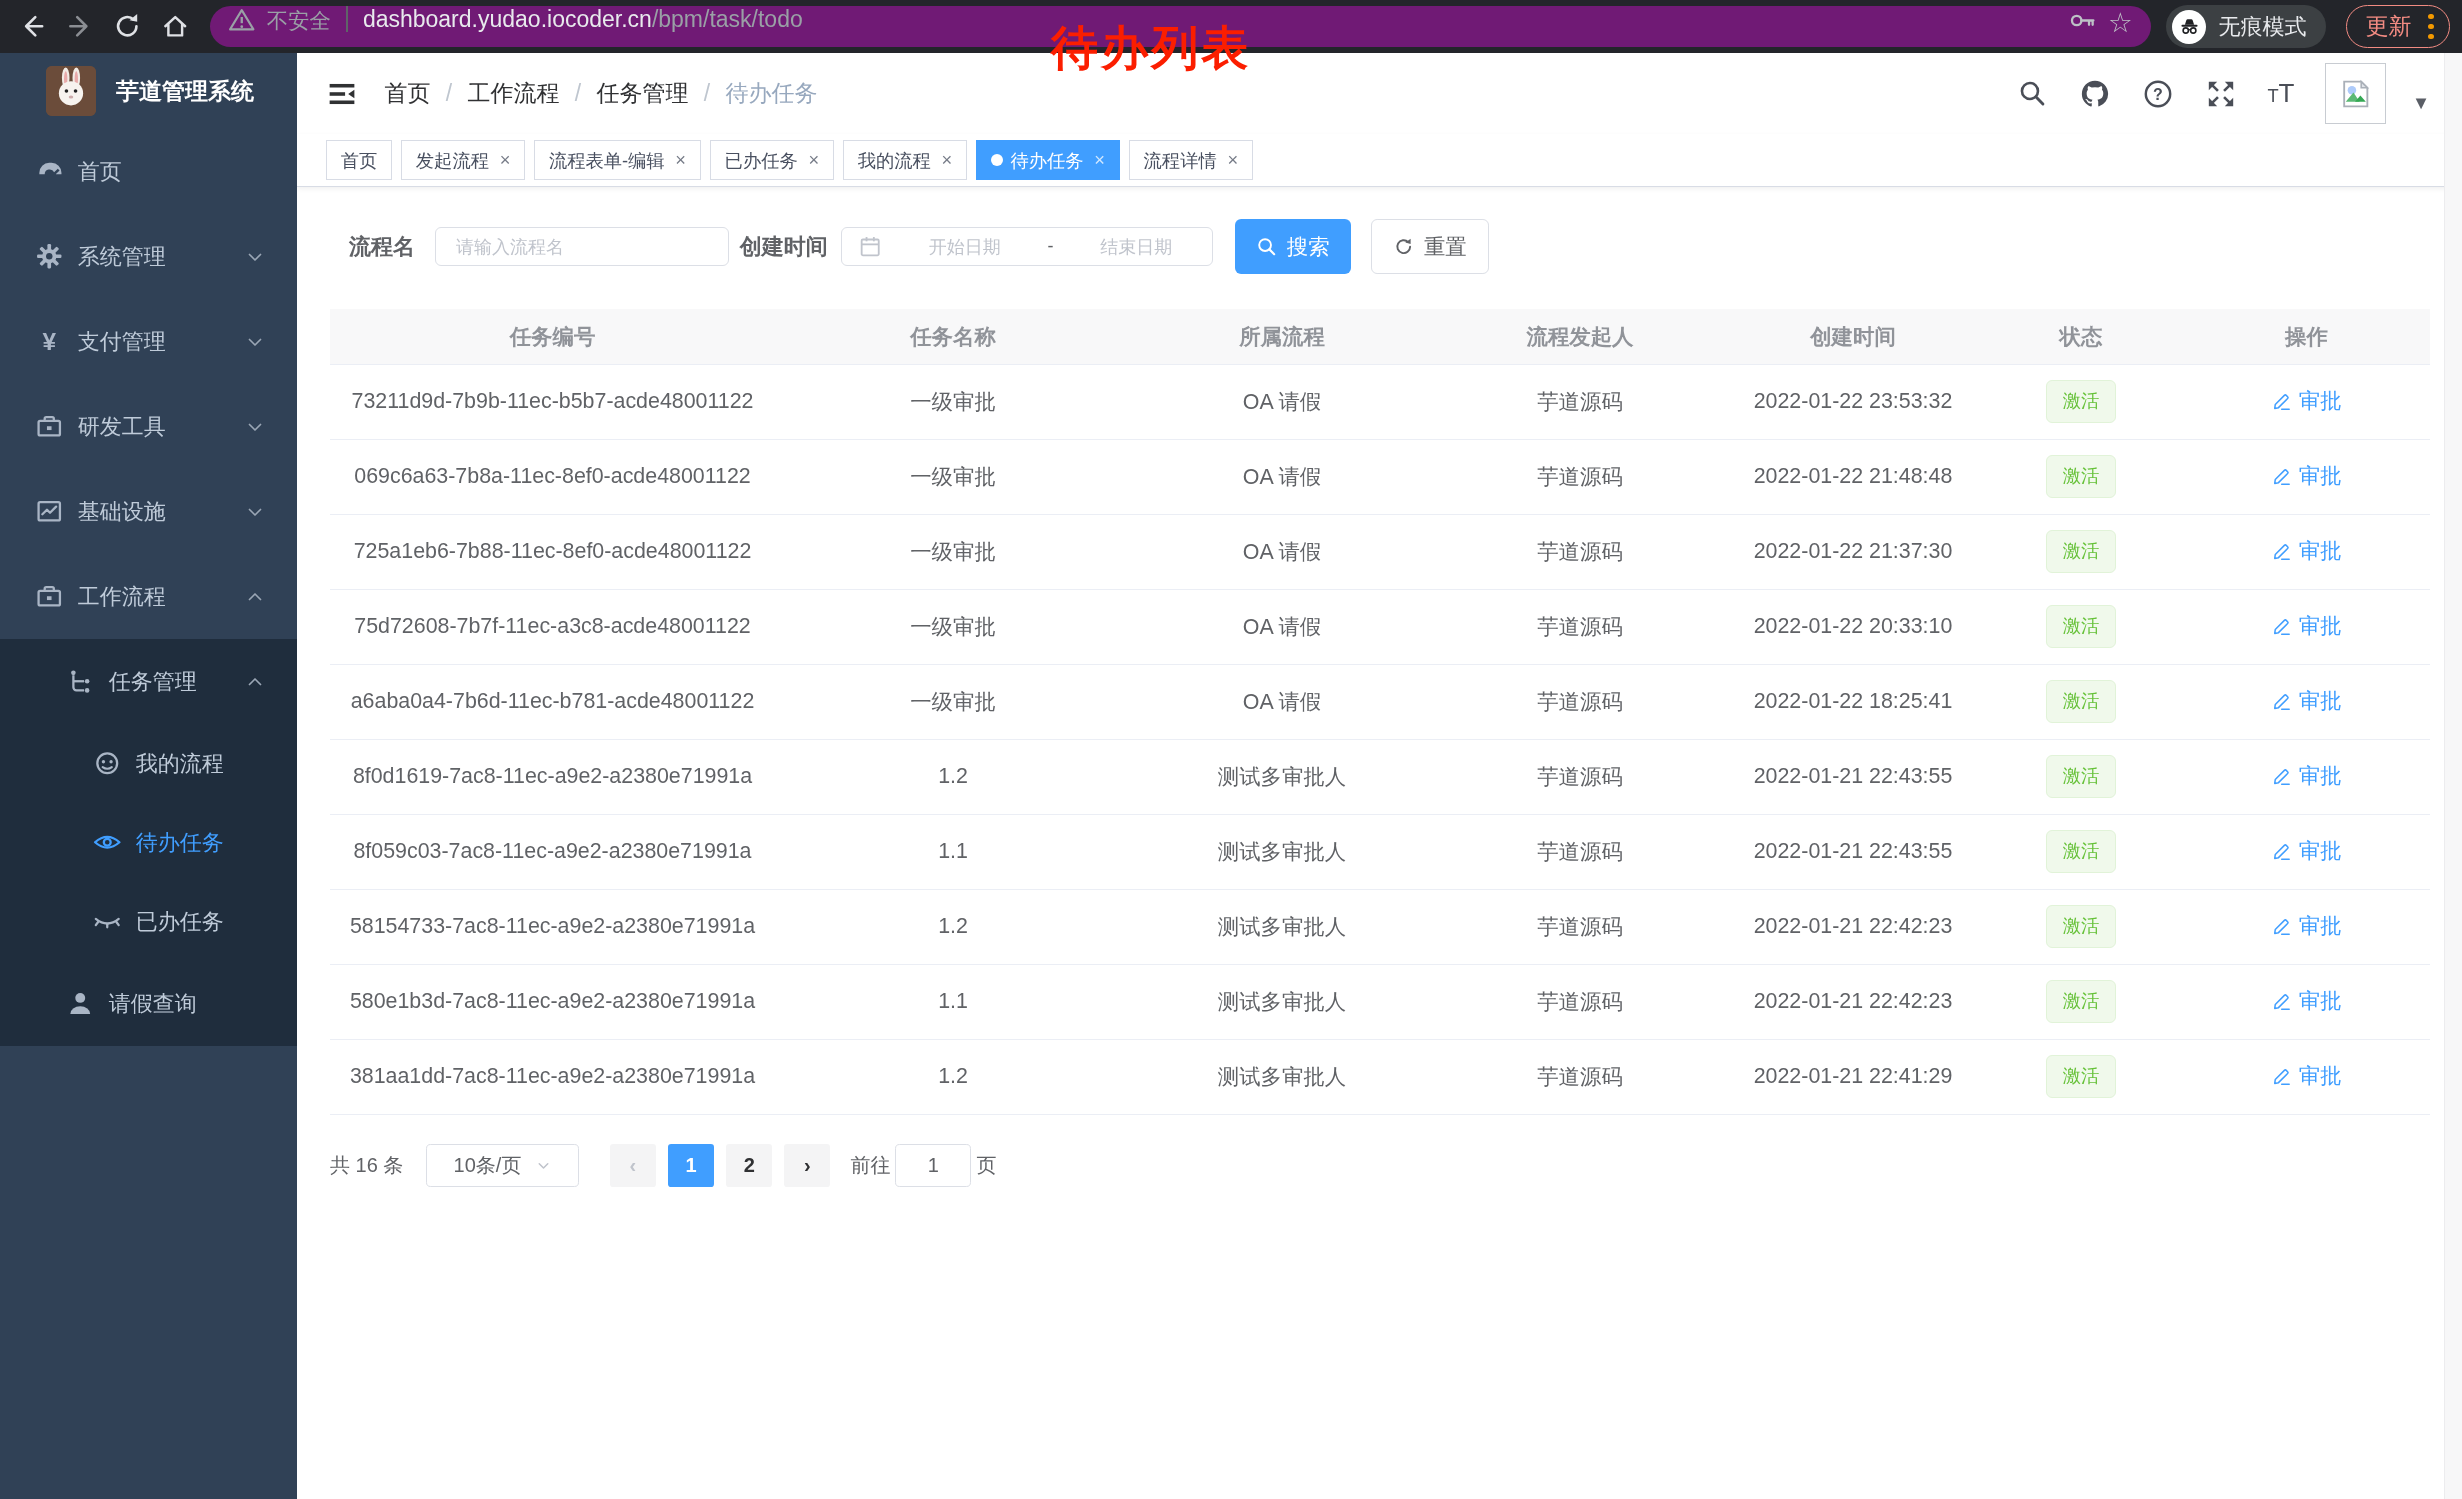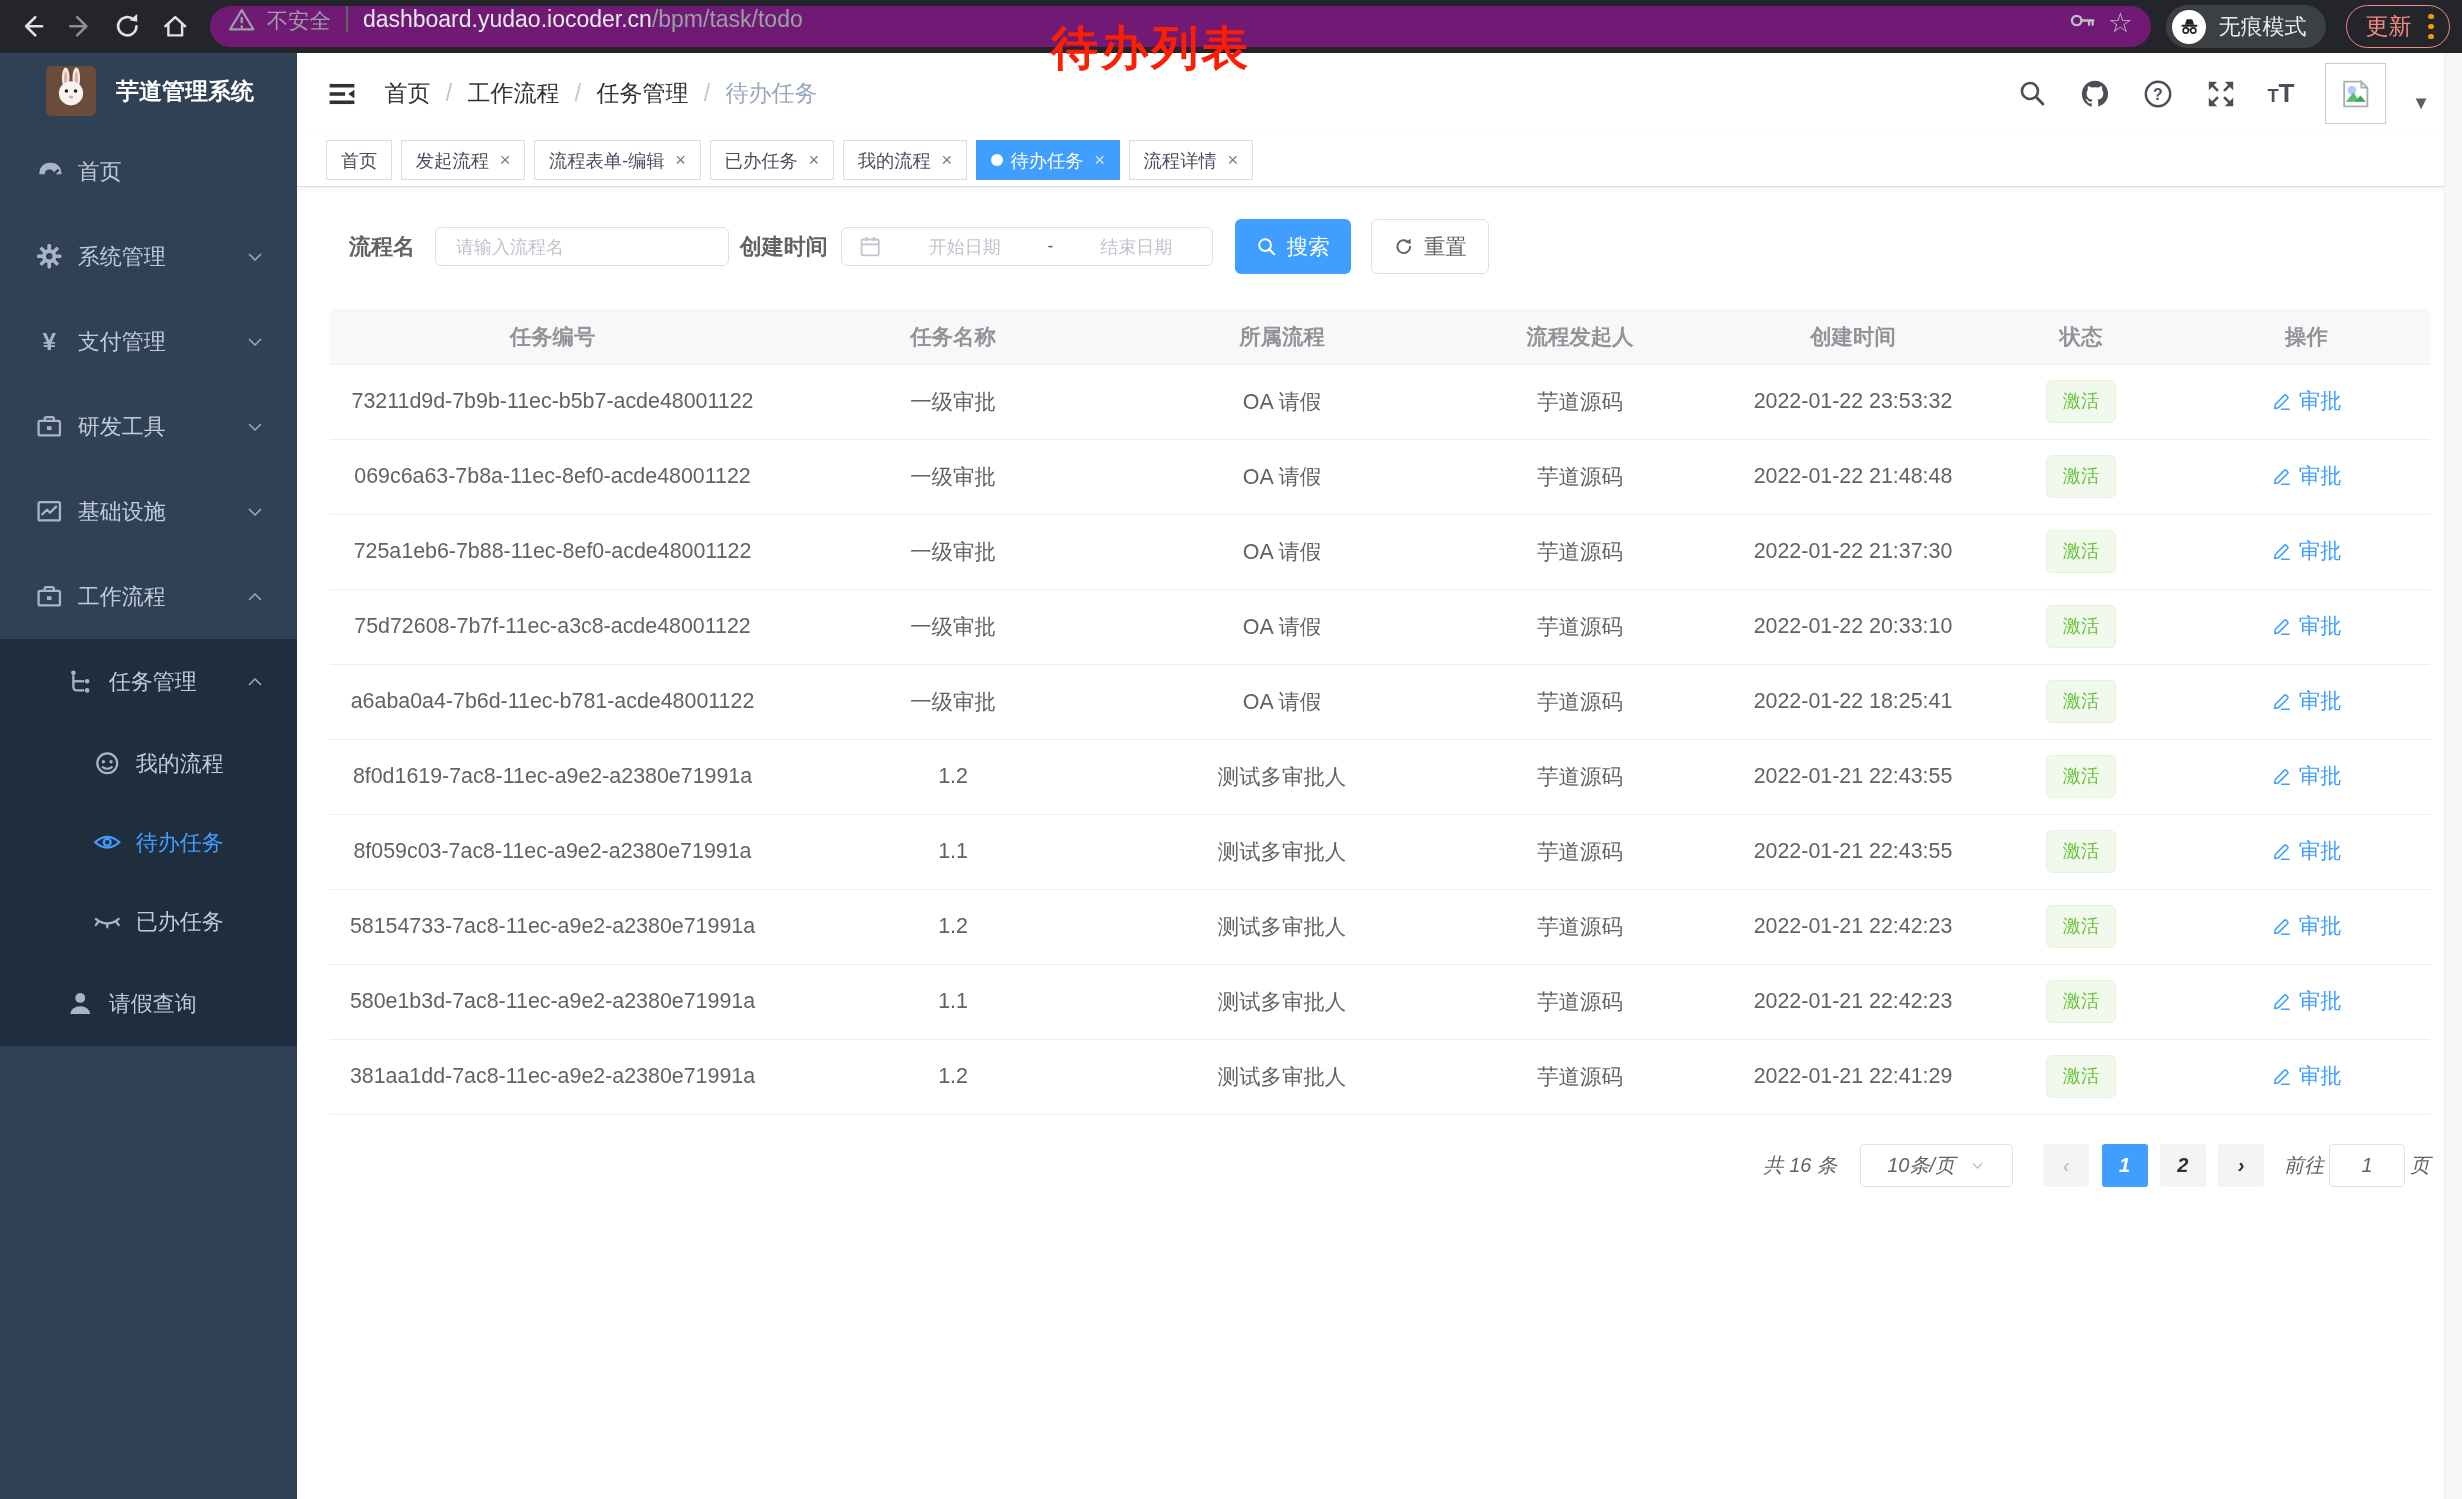--- a/index.html
+++ b/index.html
@@ -60,21 +60,21 @@
   .navbar { height:81px; display:flex; align-items:center; padding:0 32px 0 27.5px; }
   .hamburger { color:#303133; cursor:pointer; }
   .breadcrumb { display:flex; align-items:center; gap:15.3px; margin-left:26px; font-size:23px;
                 color:#303133; font-weight:500; }
   .breadcrumb .sep { color:#bfc6cf; font-weight:400; }
   .breadcrumb .last { color:#97a8be; font-weight:400; }
   .nav-right { margin-left:auto; display:flex; align-items:center; gap:30.5px; color:#5a5e66; }
   .avatar-box { width:61px; height:61px; border:1.5px solid #c8ccd2; background:#fff;
                 display:flex; align-items:center; justify-content:center; }
   .caret { font-size:18.3px; color:#5a5e66; margin-left:-4.6px; margin-top:18.3px; }
-  .tt { font-size:26px; font-weight:700; color:#4a4e57; }
+  .tt { font-size:26px; font-weight:400; color:#4a4e57; }
   .tt .small { font-size:18.3px; }
 
   .tagsbar { height:53px; border-bottom:1.5px solid #d8dce5; box-shadow:0 1.5px 4.6px rgba(0,0,0,.06);
              display:flex; align-items:center; gap:9.2px; padding:0 29px; }
   .tag { height:40px; display:inline-flex; align-items:center; gap:7.6px; padding:0 13.7px;
          border:1.5px solid #d8dce5; background:#fff; color:#495060; font-size:18.3px; cursor:pointer;
          white-space:nowrap; }
   .tag .dot { display:none; width:12.2px; height:12.2px; border-radius:50%; background:#fff; }
   .tag.active { background:#409eff; border-color:#409eff; color:#fff; }
   .tag.active .dot { display:inline-block; }
@@ -97,22 +97,22 @@
   table.grid { width:2100px; margin-top:35px; border-collapse:collapse; table-layout:fixed; }
   .grid th { height:55px; background:#f8f8f9; color:#909399; font-weight:700; font-size:21.4px;
              text-align:center; border-bottom:1.5px solid #ebeef5; }
   .grid td { height:75px; color:#606266; font-size:21.4px; text-align:center;
              border-bottom:1.5px solid #ebeef5; white-space:nowrap; overflow:hidden; }
   .tag-success { display:inline-block; height:43px; line-height:40px; padding:0 15.3px;
                  background:#f0f9eb; border:1.5px solid #e1f3d8; color:#67c23a;
                  border-radius:6.1px; font-size:18.3px; }
   .op-link { display:inline-flex; align-items:center; gap:6.1px; color:#409eff; cursor:pointer; }
 
-  .pager-row { width:2100px; margin-top:29px; display:flex; justify-content:flex-end;
-               align-items:center; font-size:20px; color:#606266;font-style:italic; }
+  .pager-row { width:2100px; margin-top:29px; display:flex; 
+               align-items:center; font-size:20px; color:#606266; }
   .pg-total { margin-right:23px; }
   .pg-select { width:153px; height:43px; border:1.5px solid #dcdfe6; border-radius:4.6px;
                display:flex; align-items:center; justify-content:center; gap:13.7px;
                color:#606266; cursor:pointer; }
   .pg-btns { display:flex; align-items:center; gap:12.2px; margin-left:30.5px; }
   .pg-btn { min-width:46px; height:43px; border-radius:3.1px; background:#f4f4f5; color:#303133;
             display:inline-flex; align-items:center; justify-content:center; font-weight:700;
             font-size:20px; cursor:pointer; padding:0 6.1px; }
   .pg-btn.arrow-prev { color:#c0c4cc; }
   .pg-btn.active { background:#409eff; color:#fff; }

